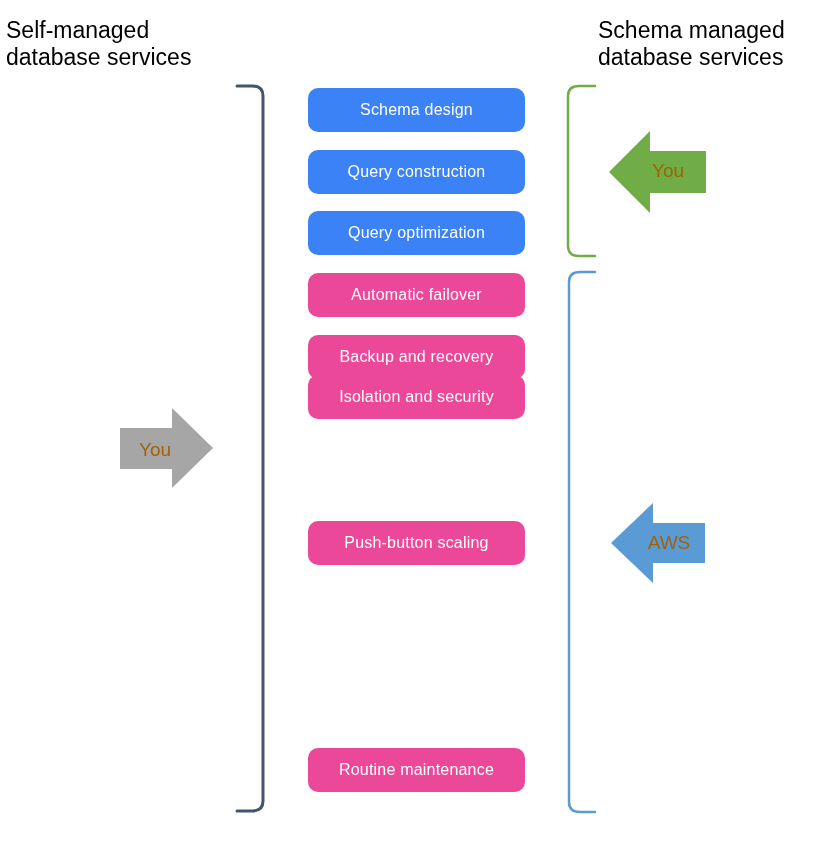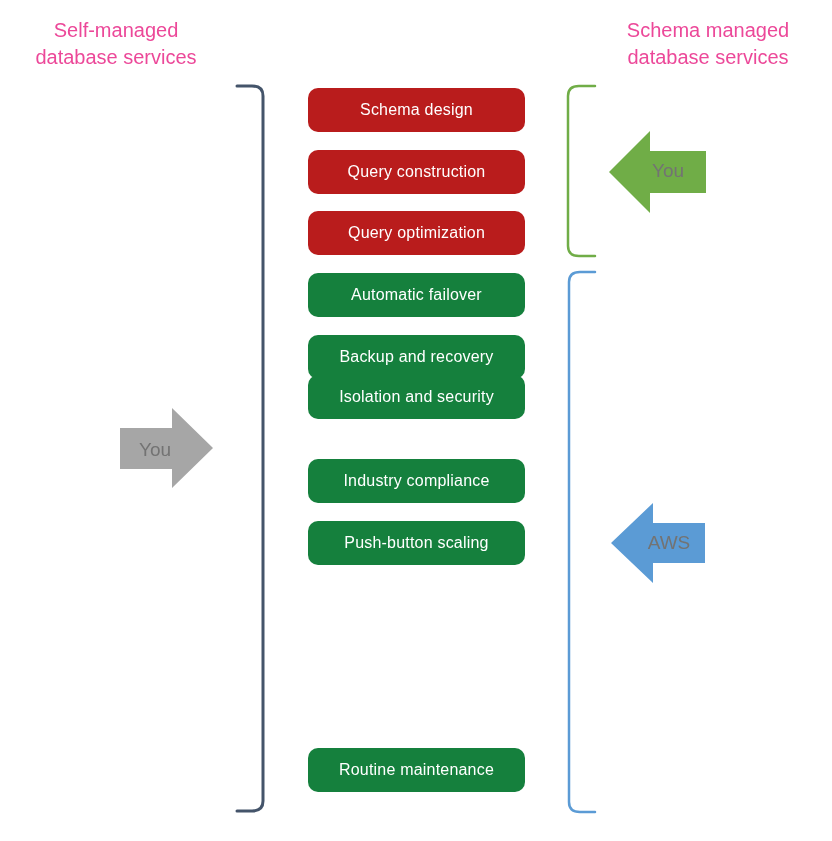--- a/index.html
+++ b/index.html
@@ -8,49 +8,48 @@
     width: 832px;
     height: 841px;
     background: #ffffff;
     font-family: "Liberation Sans", sans-serif;
     overflow: hidden;
   }
   .svg-layer { position: absolute; left: 0; top: 0; }
   .heading {
     position: absolute;
     width: 220px;
-    text-align: center;
-    font-size: 20px;
+    font-size: 23px;
     line-height: 27px;
-    color: #ec4899;
+    color: #000000;
     white-space: pre-line;
   }
   .heading.left  { left: 6px;   top: 17px; }
   .heading.right { left: 598px; top: 17px; }
   .box {
     position: absolute;
     left: 308px;
     width: 217px;
     height: 44px;
     border-radius: 10px;
     color: #ffffff;
     font-size: 16px;
     line-height: 44px;
     text-align: center;
     letter-spacing: 0.2px;
   }
-  .box.green { background: #b91c1c; }
-  .box.blue  { background: #15803d; }
+  .box.green { background: #3b82f6; }
+  .box.blue  { background: #ec4899; }
   .arrow-label {
     position: absolute;
     width: 80px;
     height: 28px;
     line-height: 28px;
     text-align: center;
-    color: #737373;
+    color: #a16207;
     font-size: 19px;
   }
 </style>
 </head>
 <body>
 
 <div class="canvas">
 
   <svg class="svg-layer" width="832" height="841" viewBox="0 0 832 841">
 
@@ -72,21 +71,20 @@
   <div class="heading right">Schema managed
 database services</div>
 
   <div class="box green" style="top:88px">Schema design</div>
   <div class="box green" style="top:150px">Query construction</div>
   <div class="box green" style="top:211px">Query optimization</div>
 
   <div class="box blue" style="top:273px">Automatic failover</div>
   <div class="box blue" style="top:335px">Backup and recovery</div>
   <div class="box blue" style="top:375px">Isolation and security</div>
-  <div class="box blue" style="top:459px">Industry compliance</div>
   <div class="box blue" style="top:521px">Push-button scaling</div>
   <div class="box blue" style="top:748px">Routine maintenance</div>
 
   <div class="arrow-label" style="left:115px; top:436px">You</div>
   <div class="arrow-label" style="left:628px; top:157px">You</div>
   <div class="arrow-label" style="left:629px; top:529px">AWS</div>
 
 </div>
 
 </body></html>

